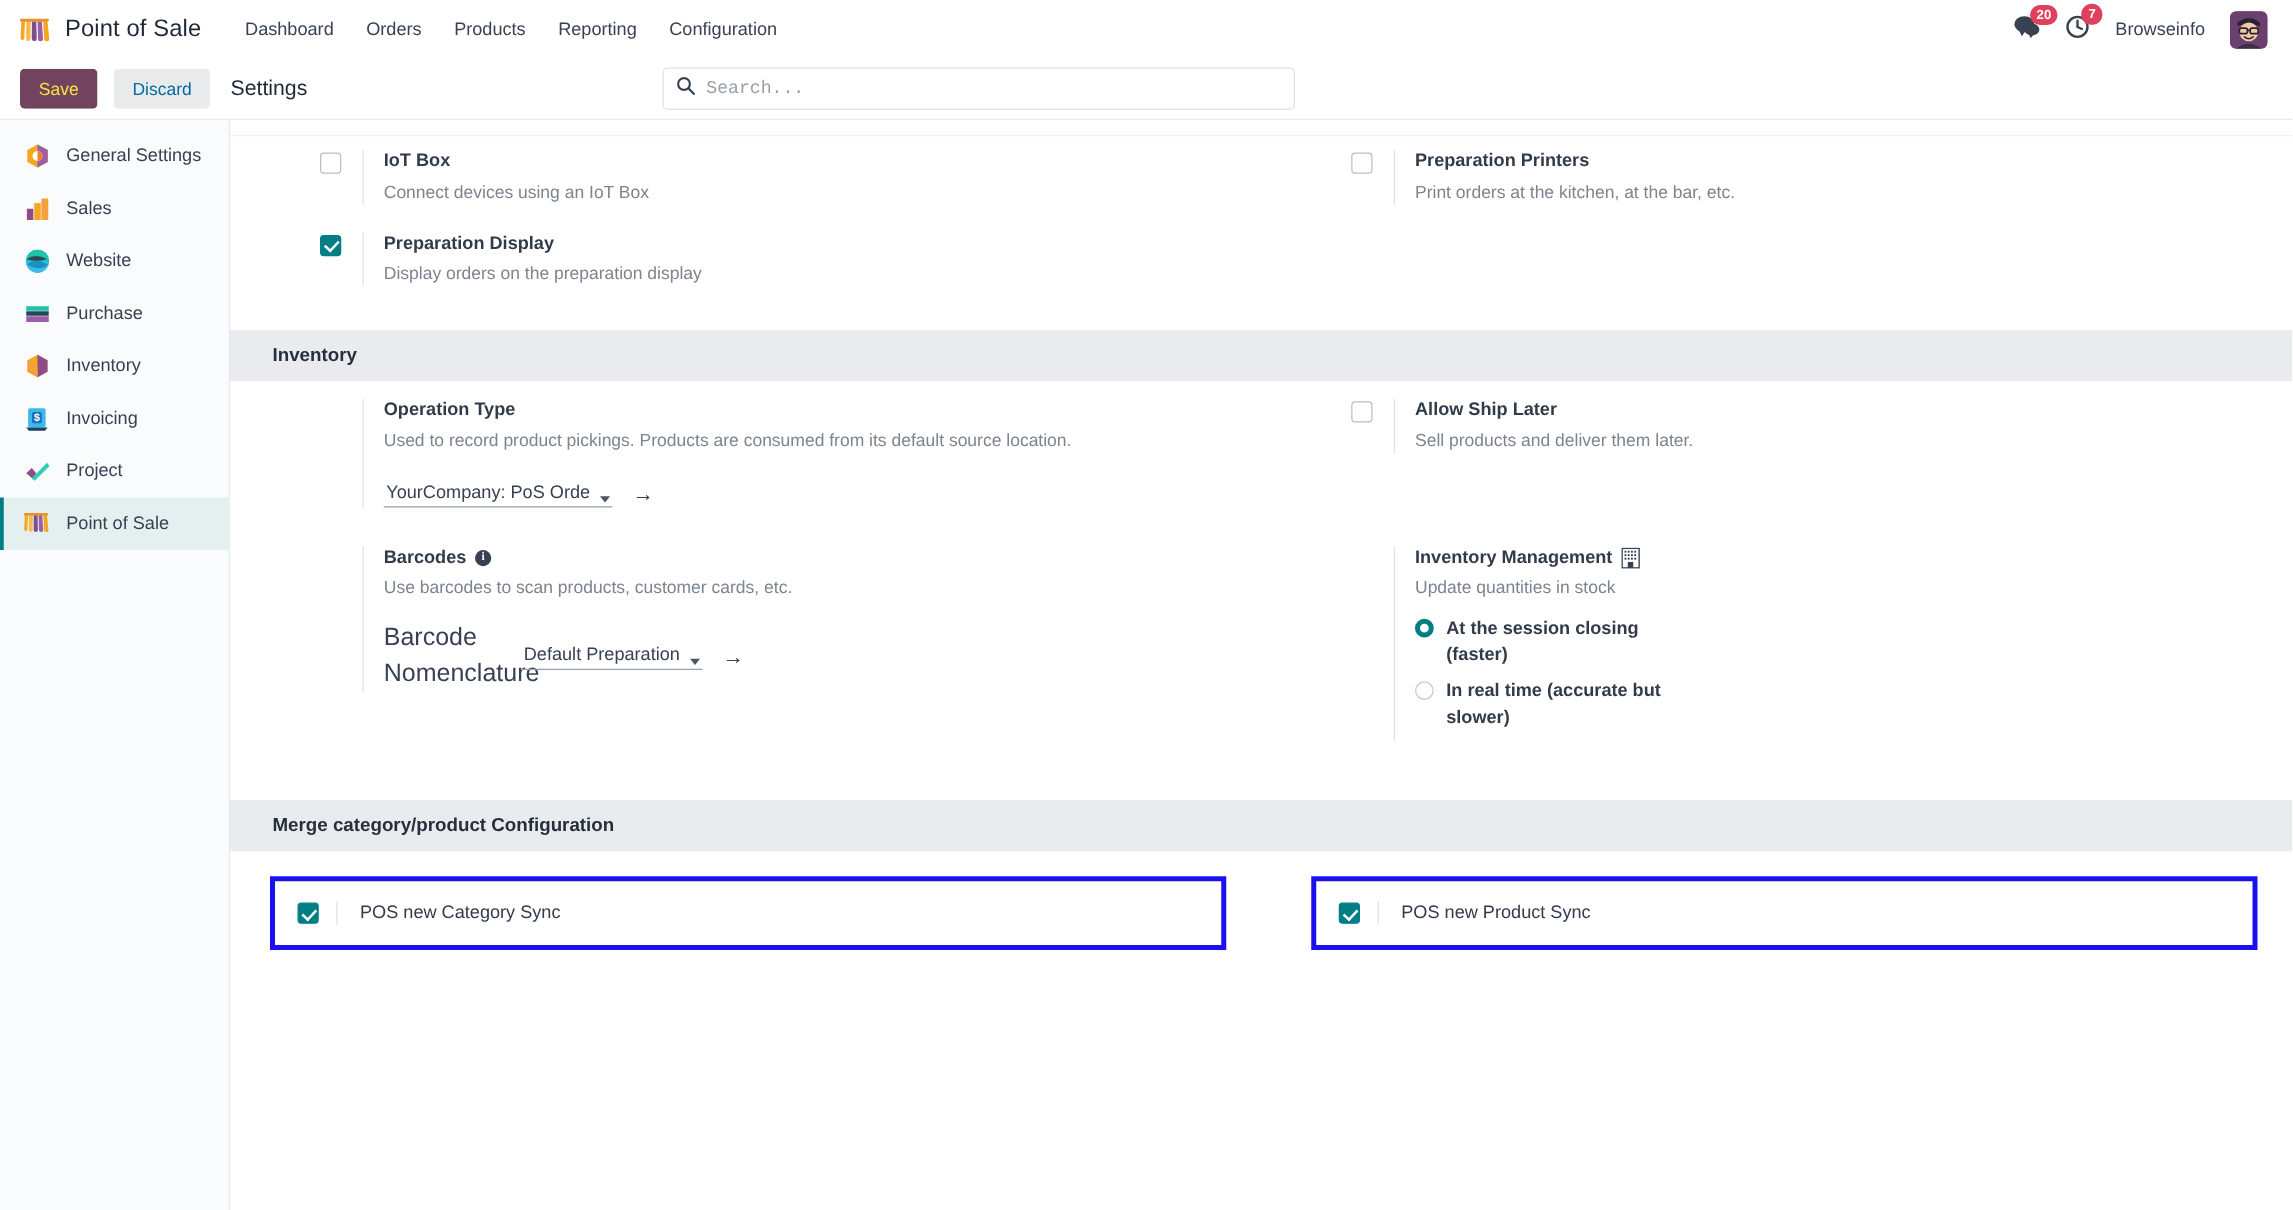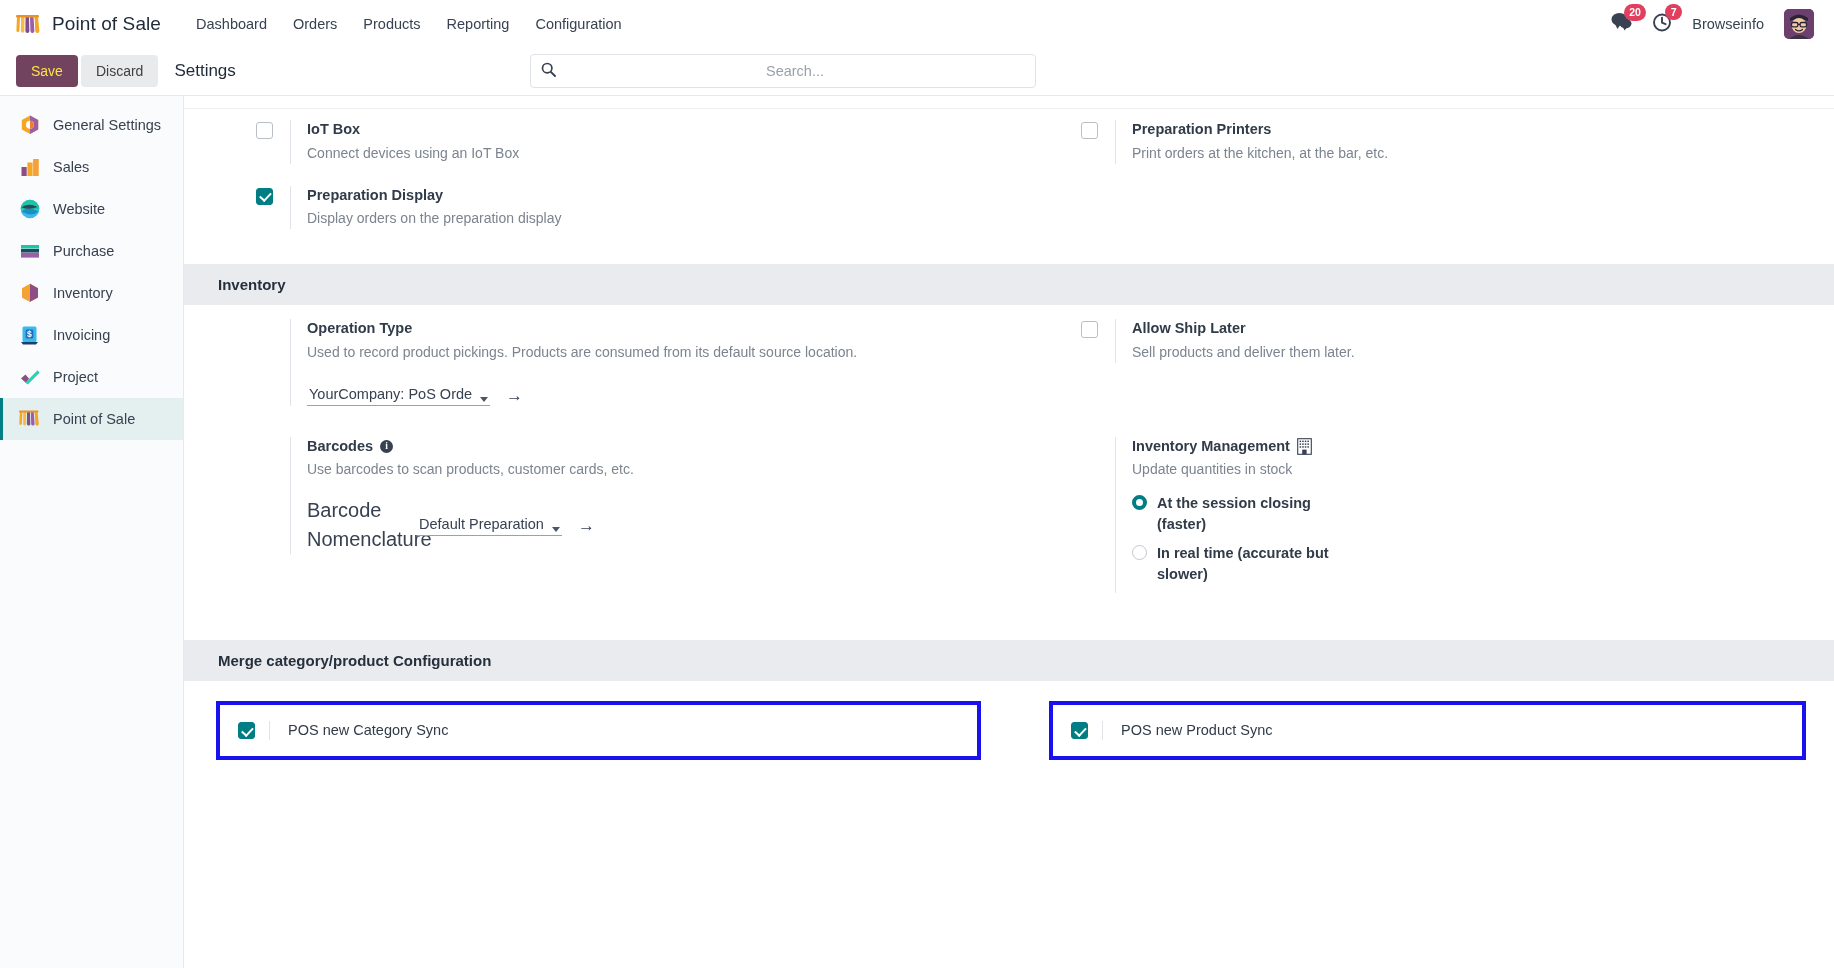--- a/index.html
+++ b/index.html
@@ -52,32 +52,32 @@
     height: 49px; display: flex; align-items: center;
     background: #fff; padding: 0 14px 0 16px;
     border-bottom: 1px solid #e7e9ed;
     position: relative;
   }
   .btn {
     font-size: 14px; border-radius: 4px; padding: 7px 14px;
     cursor: pointer; border: 1px solid transparent; white-space: nowrap;
   }
   .btn-save { background: #71435f; color: #fde047; font-weight: 400; }
-  .btn-discard { background: #e9eaec; color: #404040; margin-left: 3px; }
+  .btn-discard { background: #e9eaec; color: #0369a1; margin-left: 13px; }
   .cp-title { font-size: 17px; color: #1f2937; margin-left: 16px; font-weight: 400; }
   .searchbox {
     position: absolute; left: 530px; top: 7px;
     width: 506px; height: 34px;
     border: 1px solid #dfe2e6; border-radius: 4px;
     display: flex; align-items: center; gap: 9px; padding: 0 10px;
     background: #fff;
   }
   .searchbox input {
     border: none; outline: none; font-size: 14.5px; color: #3b82f6;
-    background: transparent; width: 100%; font-family: Liberation Sans, sans-serif; text-align: center;
+    background: transparent; width: 100%; font-family: Liberation Mono, monospace;
   }
   .searchbox input::placeholder { color: #9aa1ab; }
 
   
   .body-wrap { display: flex; height: calc(968px - 47px - 49px); }
 
   
   .sidebar {
     width: 184px; min-width: 184px;
     background: #fafbfc;

